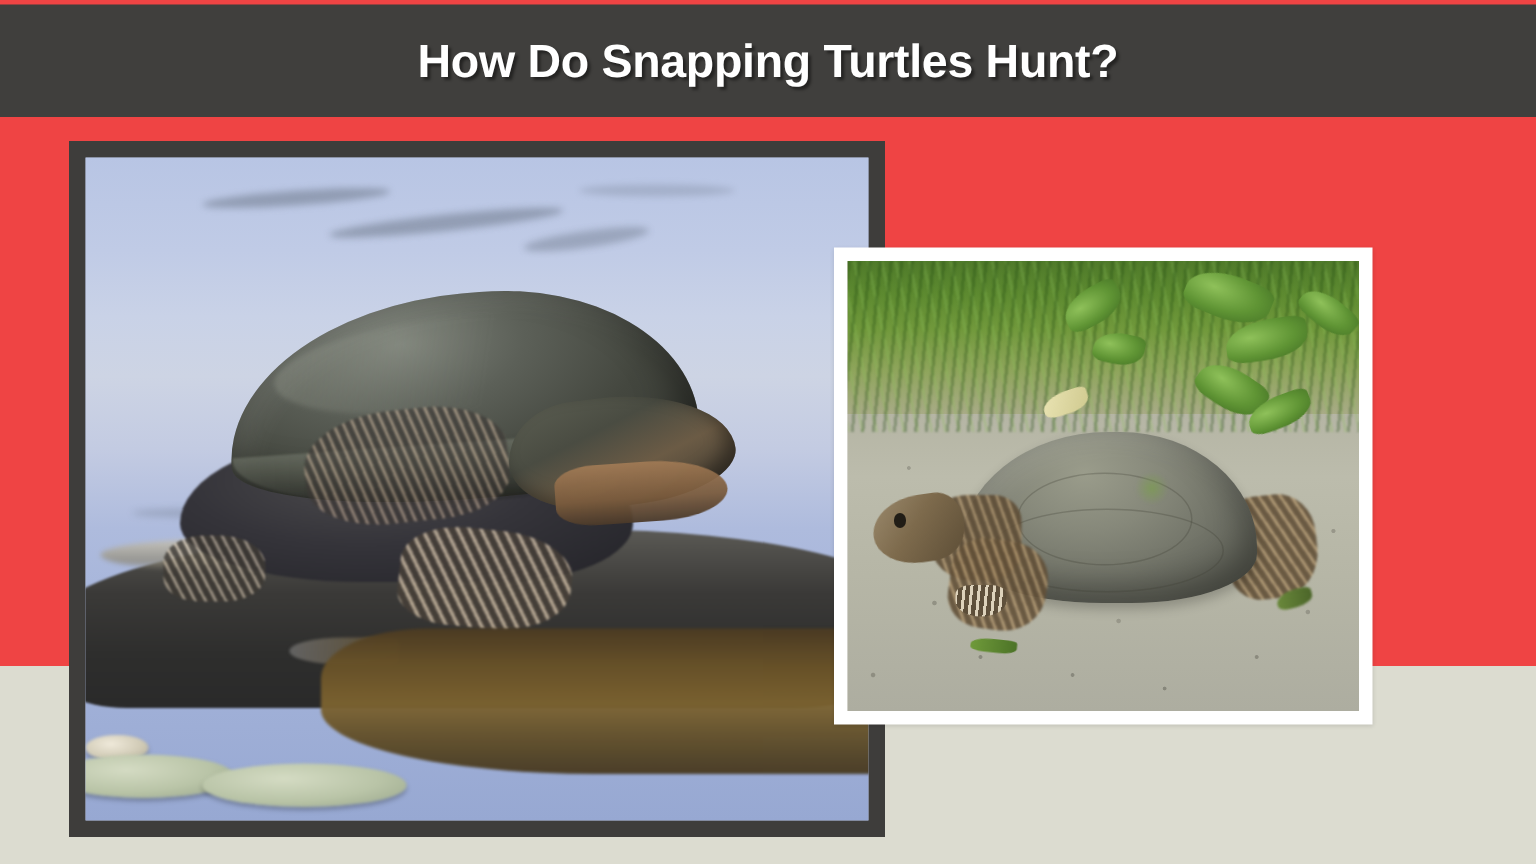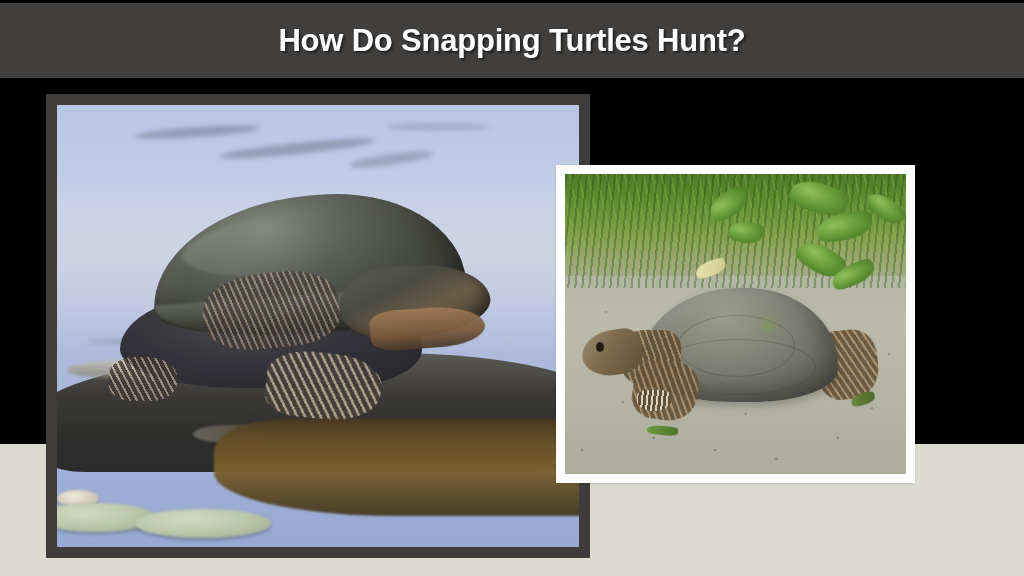--- a/index.html
+++ b/index.html
@@ -11,21 +11,21 @@
     width: 1024px;
     height: 576px;
     overflow: hidden;
     background: #dcdcd0;
     font-family: "Liberation Sans", sans-serif;
   }
   #slide {
     position: relative;
     width: 1024px;
     height: 444px;
-    background: #000000;
+    background: #ef4444;
   }
 
   
   #title-banner {
     position: absolute;
     left: 0;
     top: 3px;
     width: 1024px;
     height: 75px;
     background: #403f3d;

